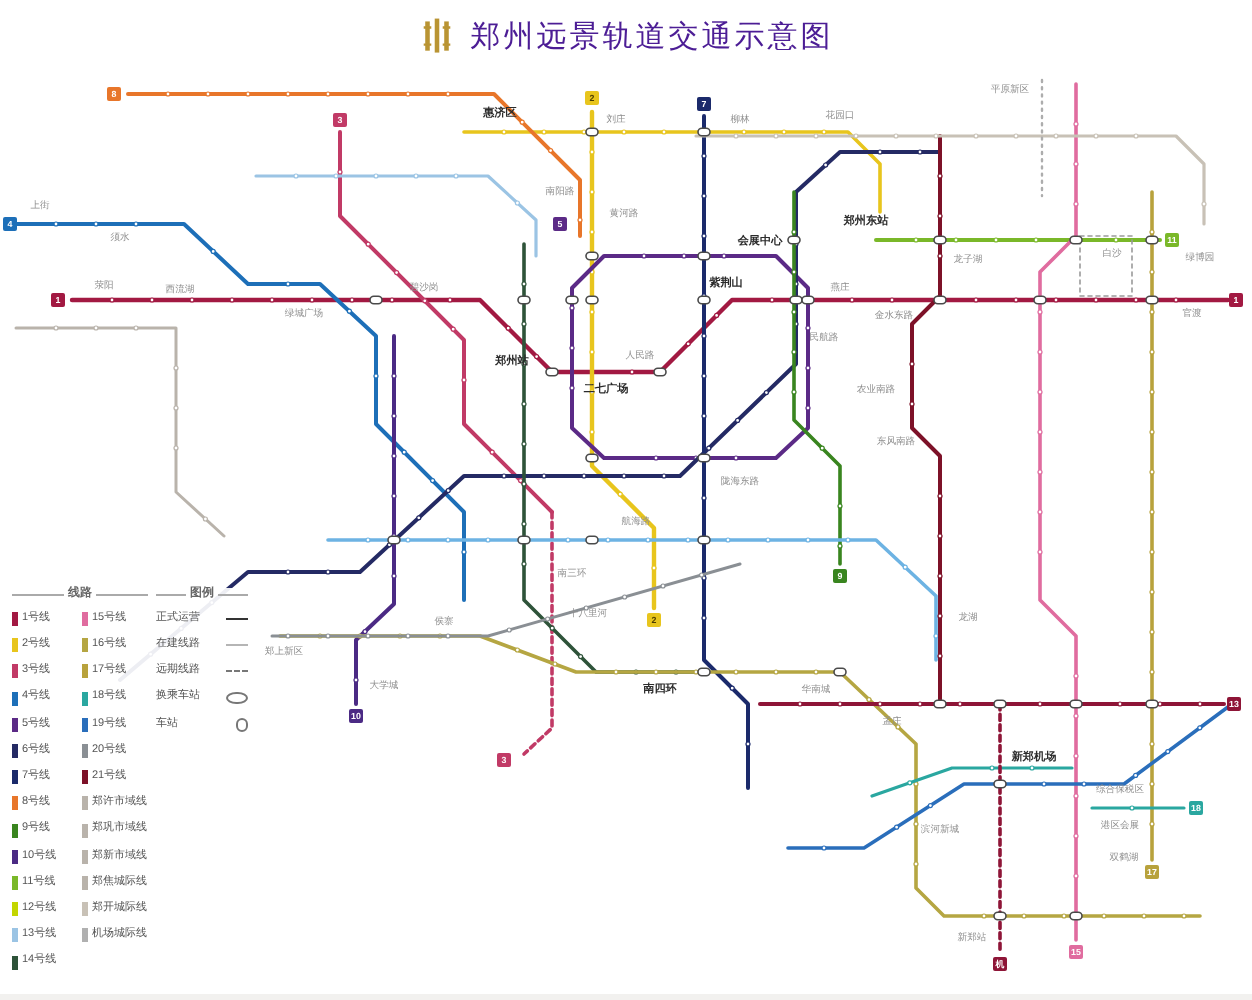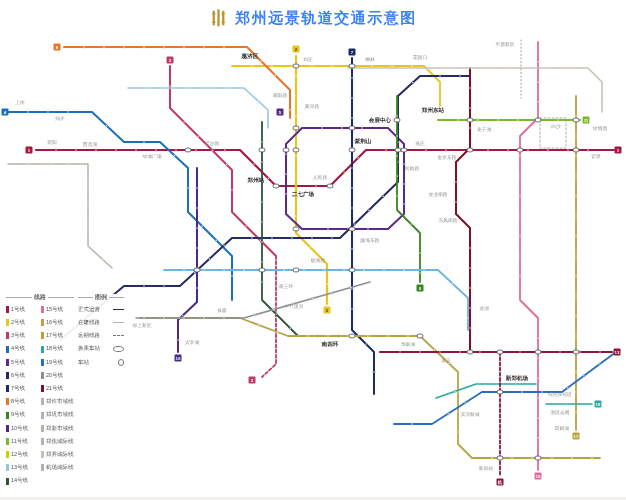--- a/index.html
+++ b/index.html
@@ -7,21 +7,21 @@
     width:626px;height:500px;position:relative;overflow:hidden;
     background:#ffffff;
     font-family:"Liberation Sans","DejaVu Sans",sans-serif;
   }
   .title-bar{
     position:absolute;left:0;top:0;width:626px;height:36px;
     display:flex;align-items:center;justify-content:center;gap:7px;
     background:#ffffff;z-index:5;
   }
   .title-bar h1{
-    margin:0;font-size:15px;font-weight:700;color:#3b82f6;letter-spacing:1.5px;
+    margin:0;font-size:15px;font-weight:400;color:#4c1d95;letter-spacing:1.5px;
   }
   .logo{width:19px;height:19px;flex:0 0 auto;}
   #map-svg{position:absolute;left:0;top:0;z-index:1;}
   .map-label{font-family:"Liberation Sans","DejaVu Sans",sans-serif;}
   .legend{
     position:absolute;left:6px;top:294px;width:118px;z-index:4;
     background:rgba(255,255,255,0.92);
     font-size:5.5px;color:#555;line-height:1;
   }
   .legend-cols{display:flex;gap:4px;}

